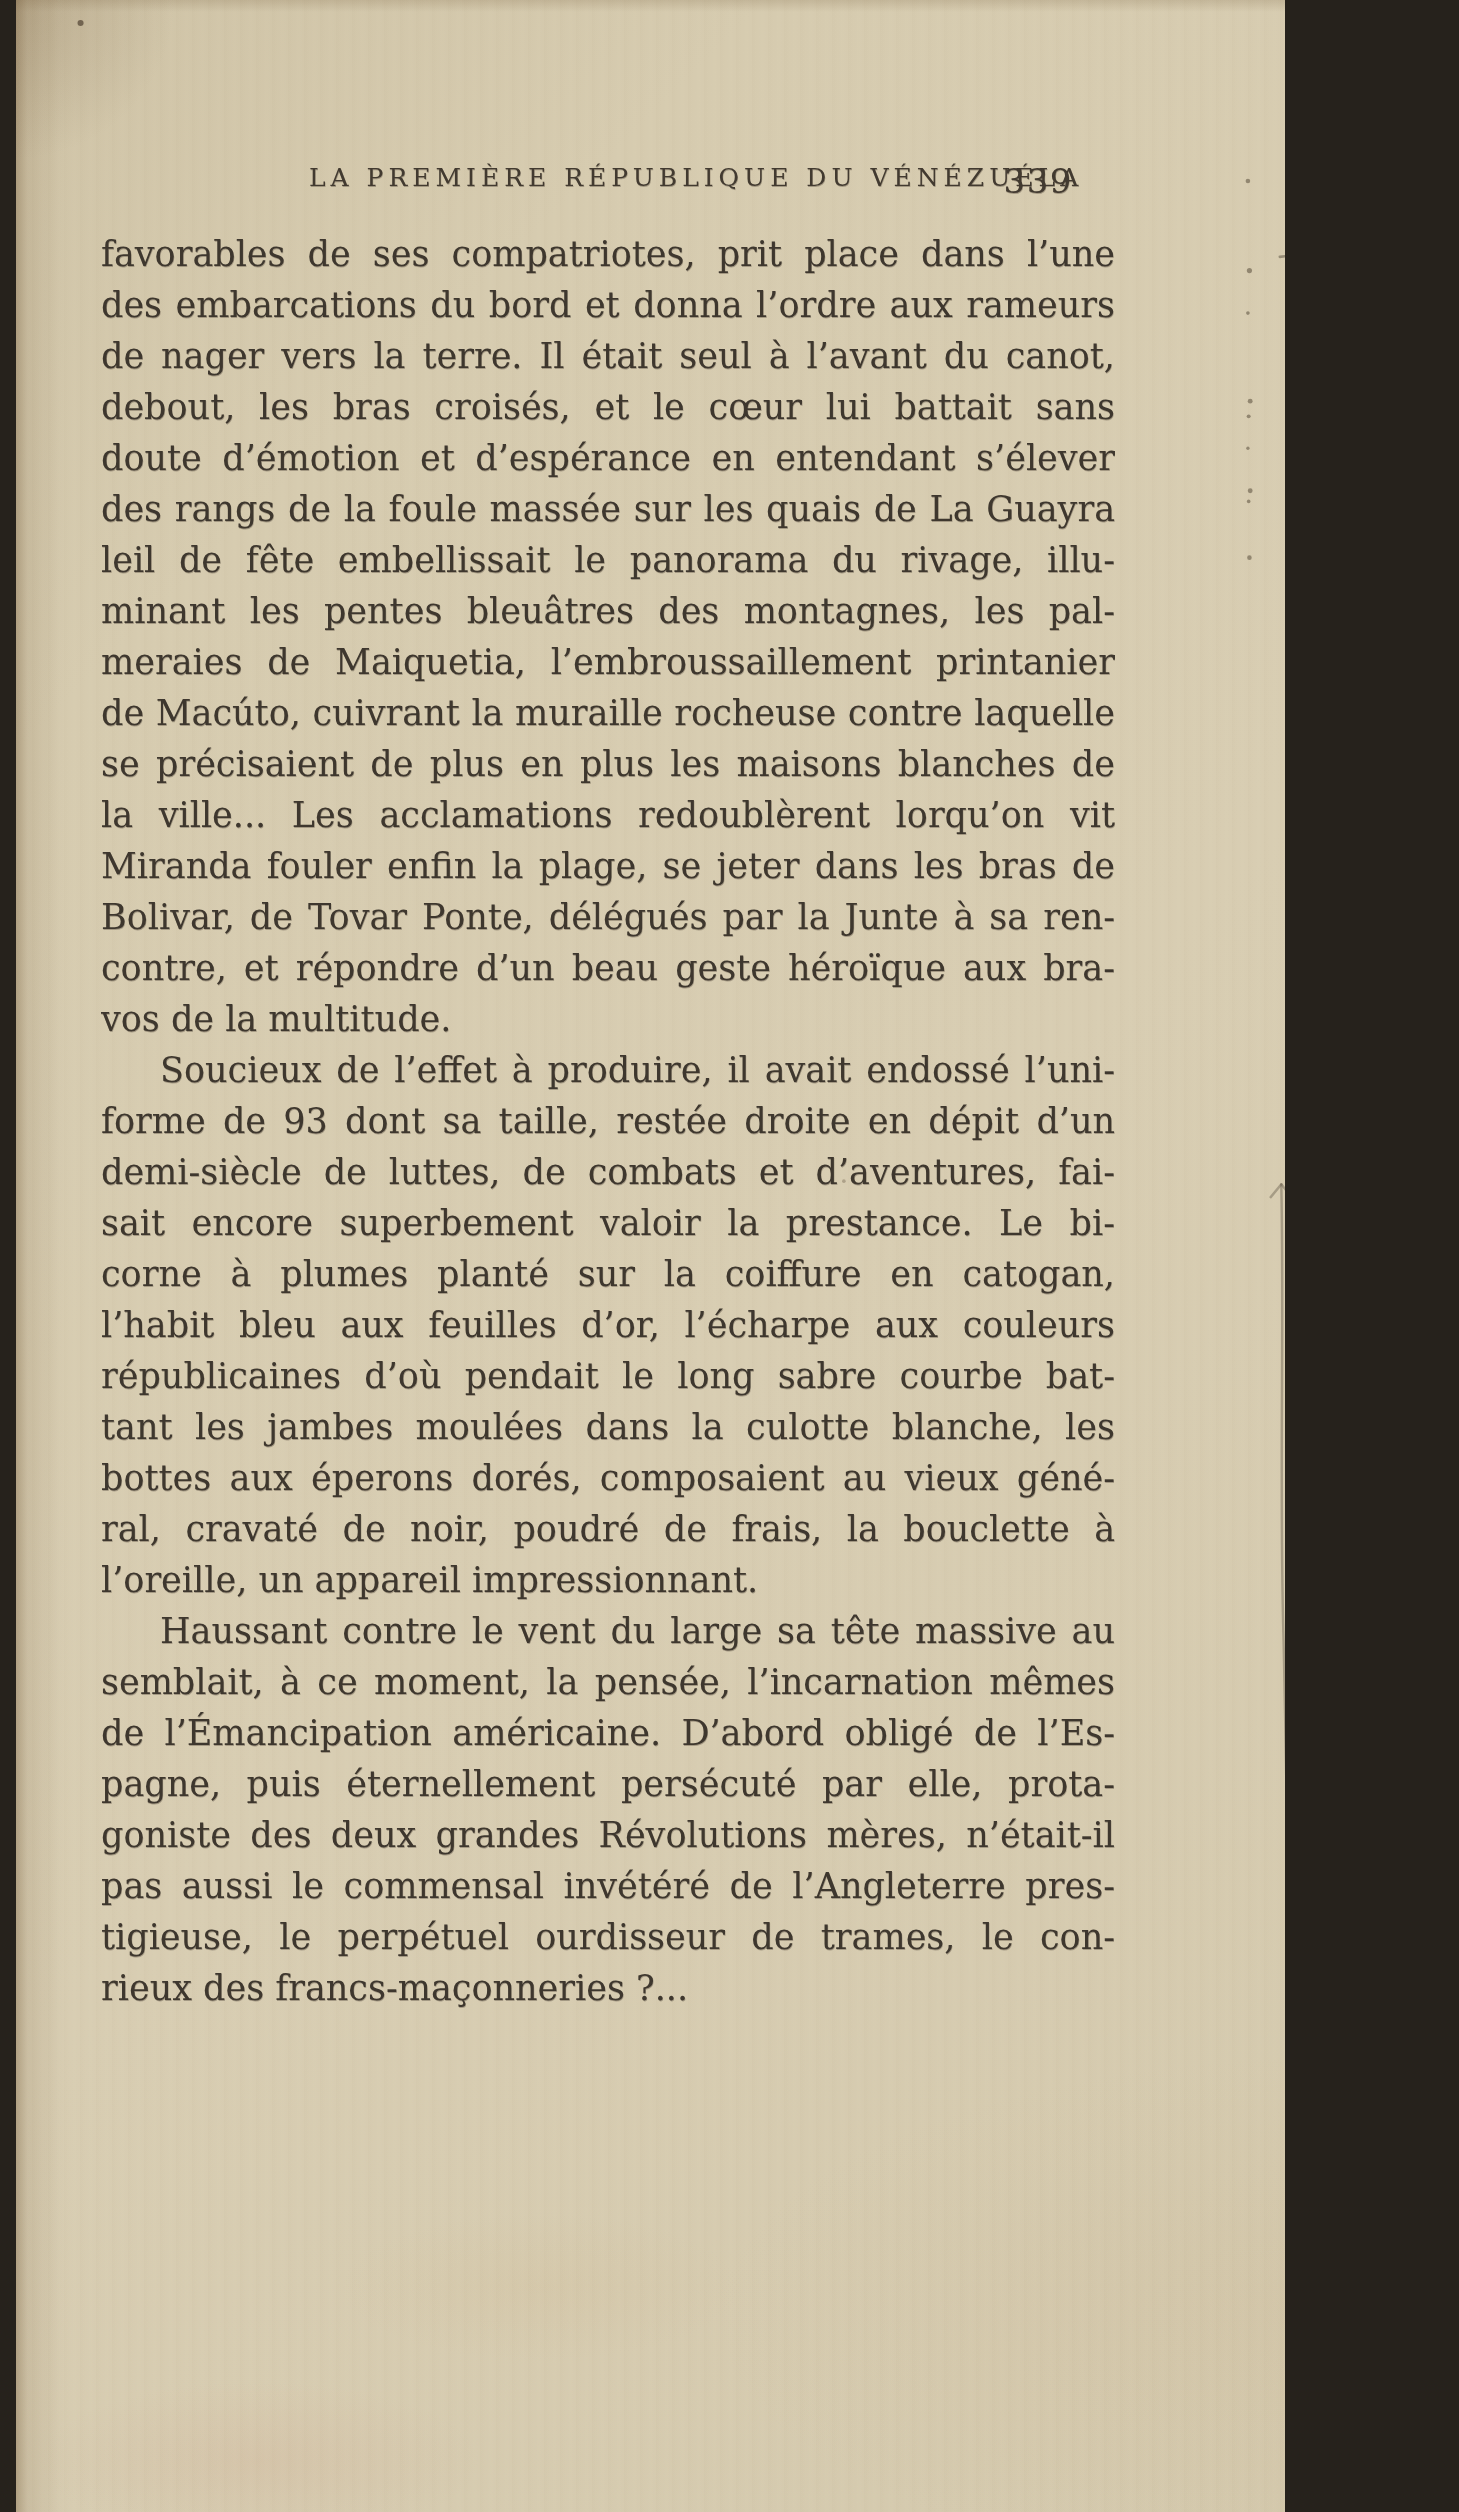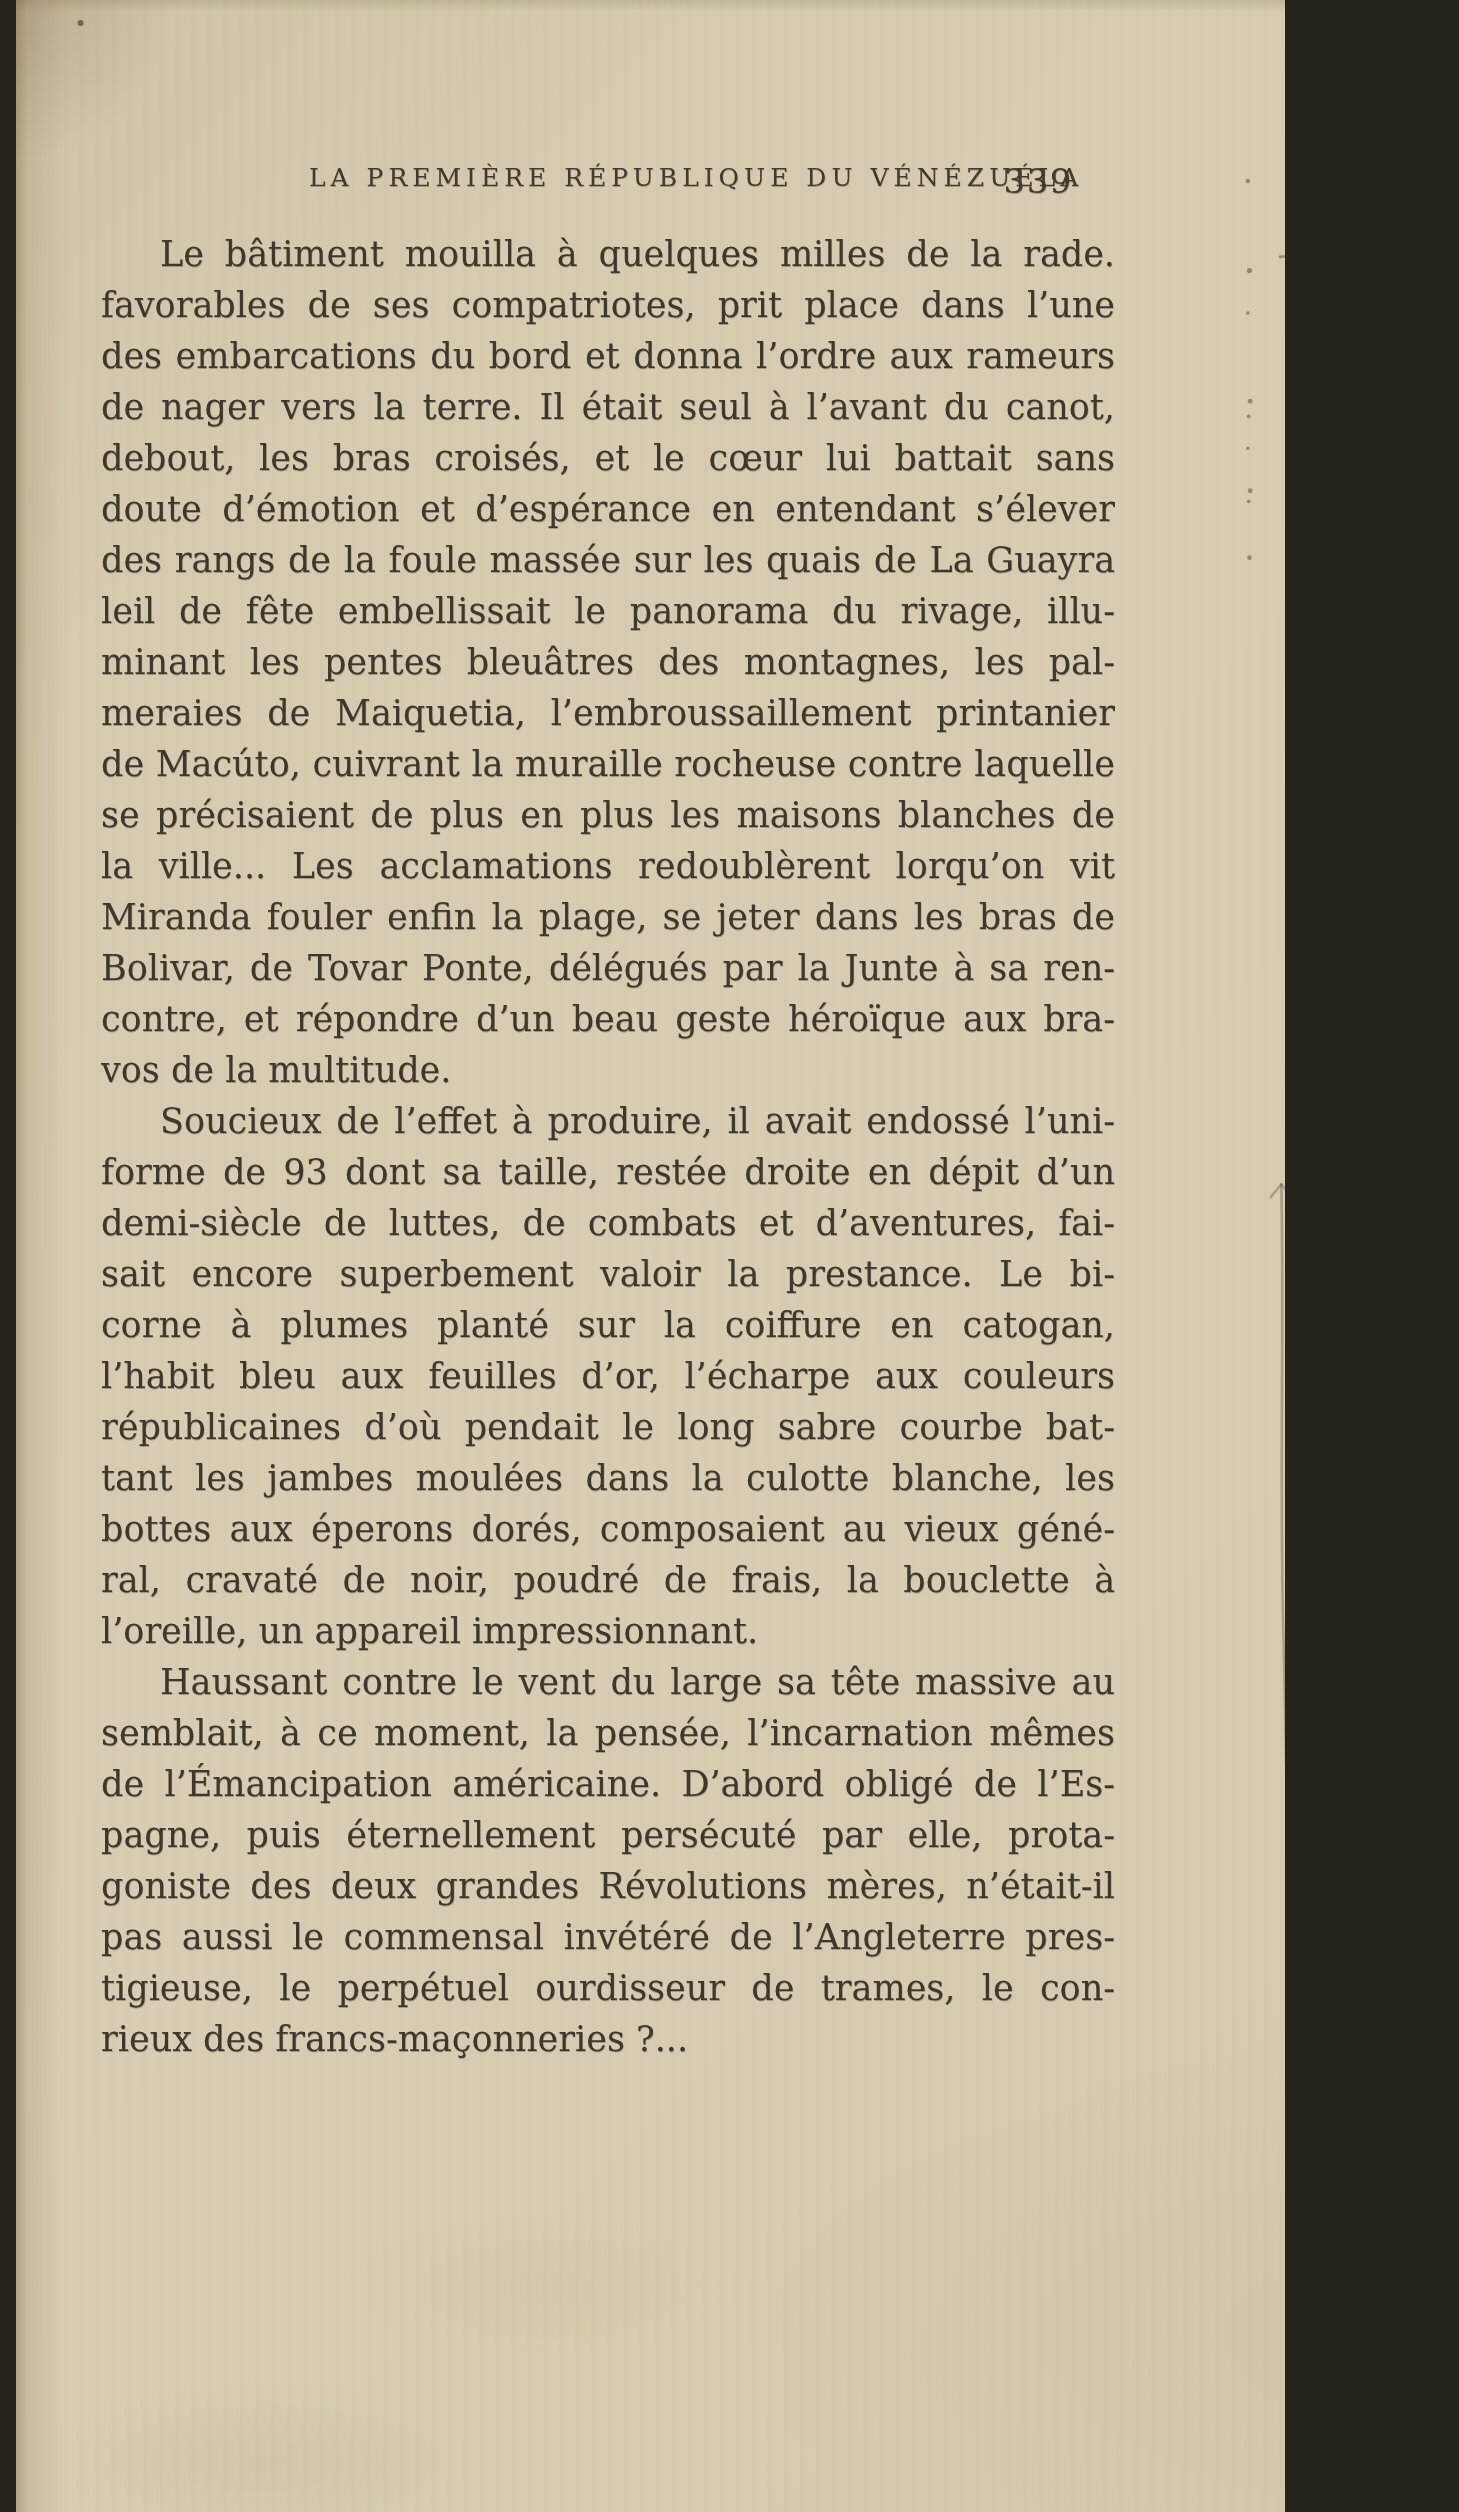--- a/index.html
+++ b/index.html
@@ -92,21 +92,20 @@
 
 <div class="page">
 
   <div class="texture"></div>
 
   <div class="header-title">LA PREMIÈRE RÉPUBLIQUE DU VÉNÉZUÉLA</div>
 
   <div class="page-number">339</div>
 
   <div class="body-text" id="body-text">
-      <div class="line indent">Le bâtiment mouilla à quelques milles de la rade.</div>
       <div class="line">favorables de ses compatriotes, prit place dans l’une</div>
       <div class="line">des embarcations du bord et donna l’ordre aux rameurs</div>
       <div class="line">de nager vers la terre. Il était seul à l’avant du canot,</div>
       <div class="line">debout, les bras croisés, et le cœur lui battait sans</div>
       <div class="line">doute d’émotion et d’espérance en entendant s’élever</div>
       <div class="line">des rangs de la foule massée sur les quais de La Guayra</div>
       <div class="line">leil de fête embellissait le panorama du rivage, illu-</div>
       <div class="line">minant les pentes bleuâtres des montagnes, les pal-</div>
       <div class="line">meraies de Maiquetia, l’embroussaillement printanier</div>
       <div class="line">de Macúto, cuivrant la muraille rocheuse contre laquelle</div>

